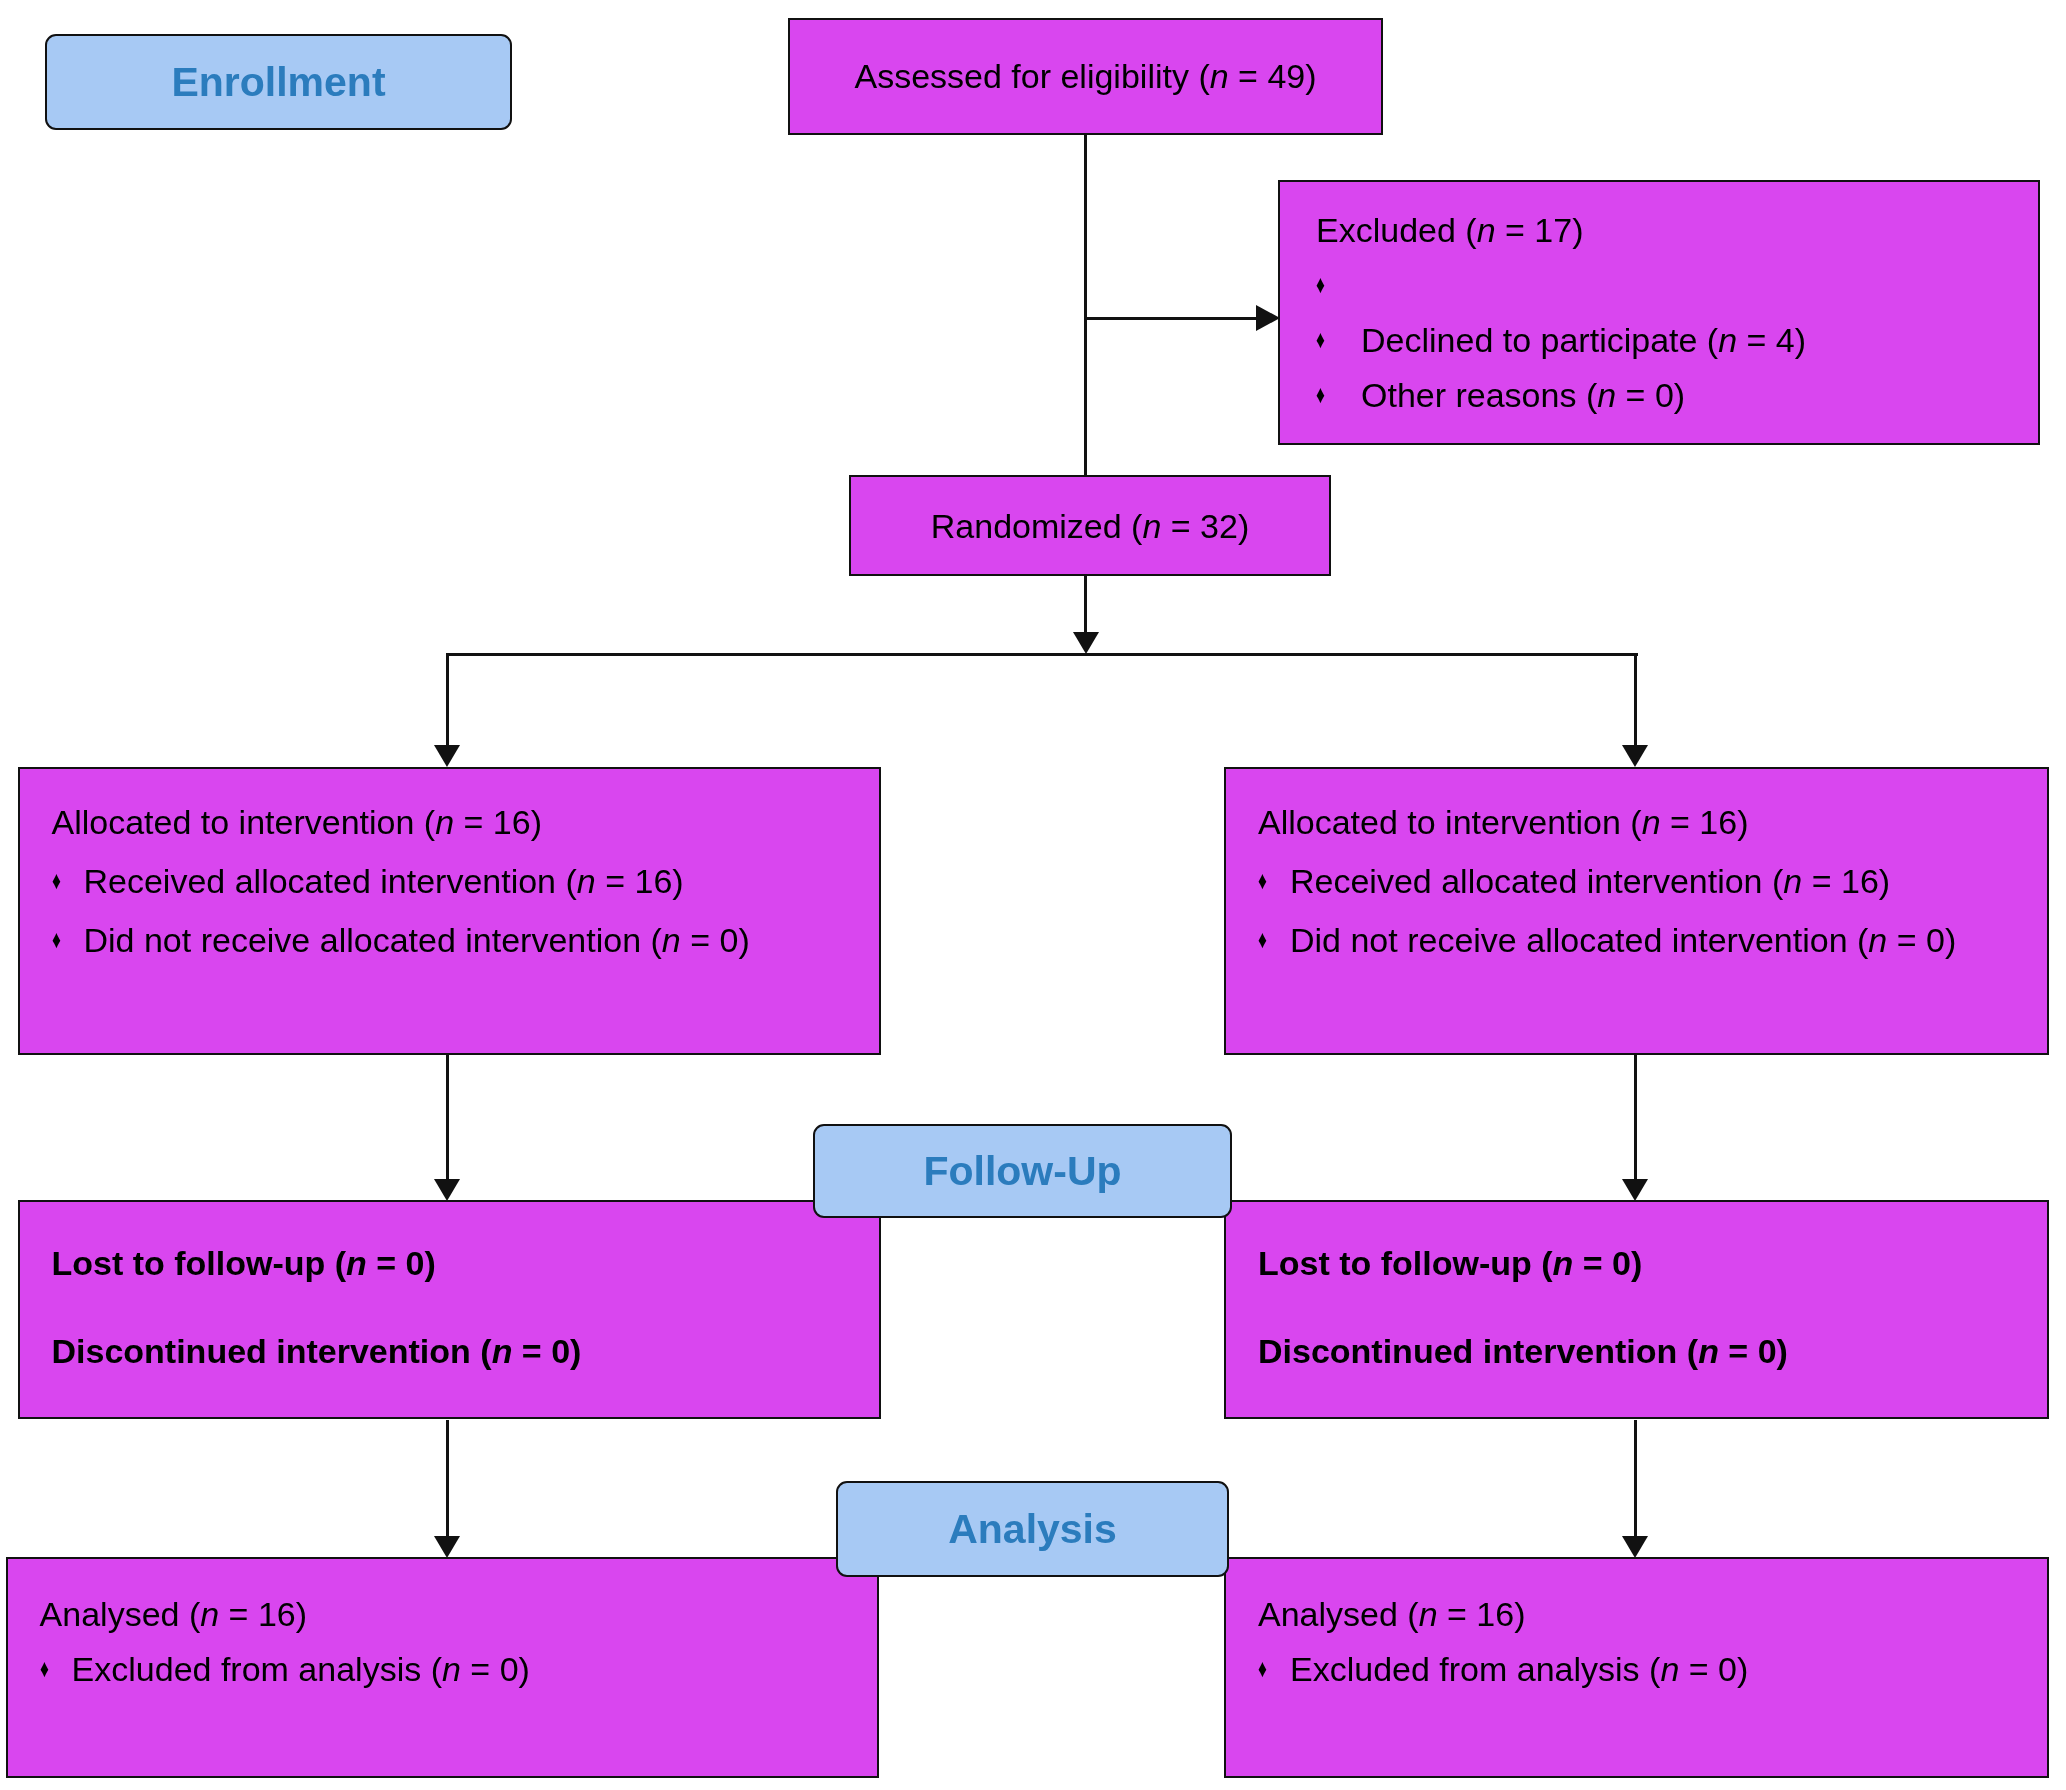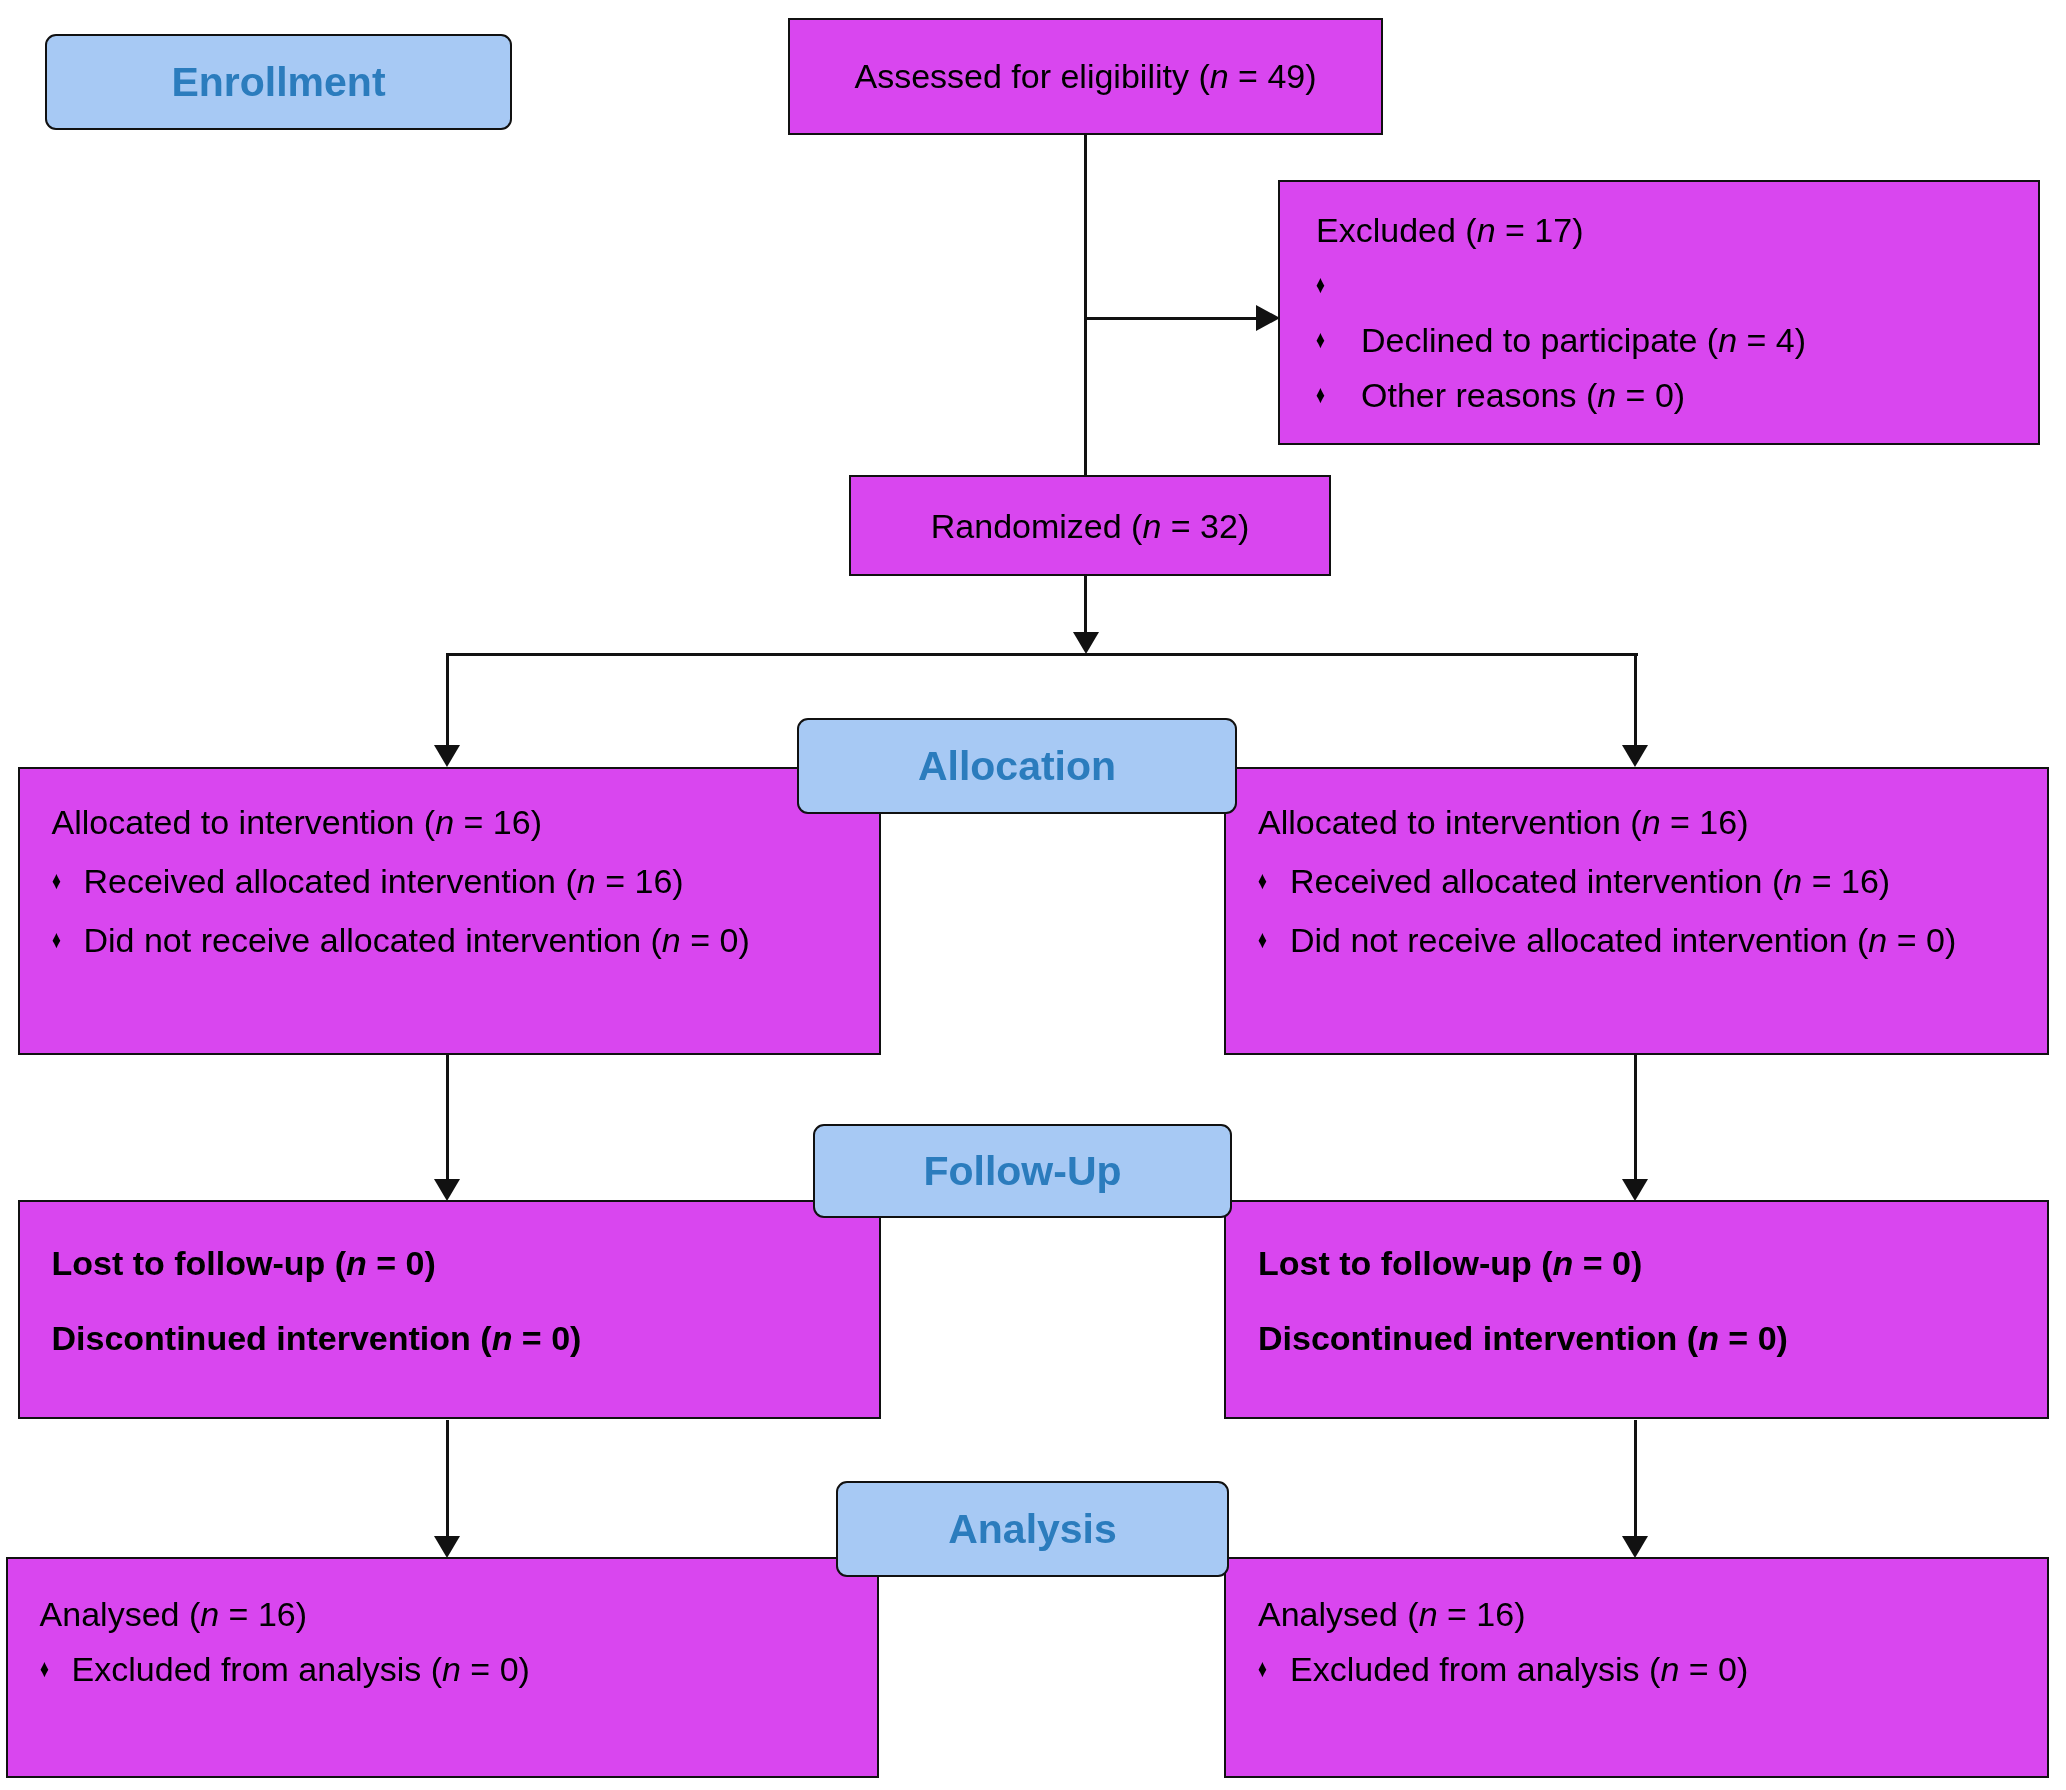--- a/index.html
+++ b/index.html
@@ -48,21 +48,21 @@
   .bullet-row { display: flex; align-items: center; }
   .bullet-row.gap24 { margin-top: 17px; }
   .bullet-row.gap30 { margin-top: 21px; }
   .bullet {
     flex: none; width: 32px;
     font-size: 22.4px;
     transform: scale(0.78, 1.12);
     transform-origin: left center;
   }
   .bullet.wide { width: 45px; }
-  .fu-line2 { margin-top: 37px; }
+  .fu-line2 { margin-top: 50px; }
 
   
   .stage-pill {
     position: absolute;
     background: var(--stage-fill, #a7c9f4);
     border: 2.8px solid #111;
     border-radius: 11px;
     box-sizing: border-box;
     display: flex; align-items: center; justify-content: center;
     font-size: 41px; font-weight: bold;
@@ -169,23 +169,20 @@
     <div class="bullet-row gap24">
       <span class="bullet">♦</span>
       <span>Excluded from analysis (<i>n</i> = 0)</span>
     </div>
   </div>
 
   <div class="stage-pill" style="left:45px; top:34px; width:467px; height:96px;">
     <span>Enrollment</span>
   </div>
 
-  <div class="stage-pill" style="left:797px; top:718px; width:440px; height:96px;">
-    <span>Allocation</span>
-  </div>
 
   <div class="stage-pill" style="left:813px; top:1124px; width:419px; height:94px;">
     <span>Follow-Up</span>
   </div>
 
   <div class="stage-pill" style="left:836px; top:1481px; width:393px; height:96px;">
     <span>Analysis</span>
   </div>
 
 </div>

